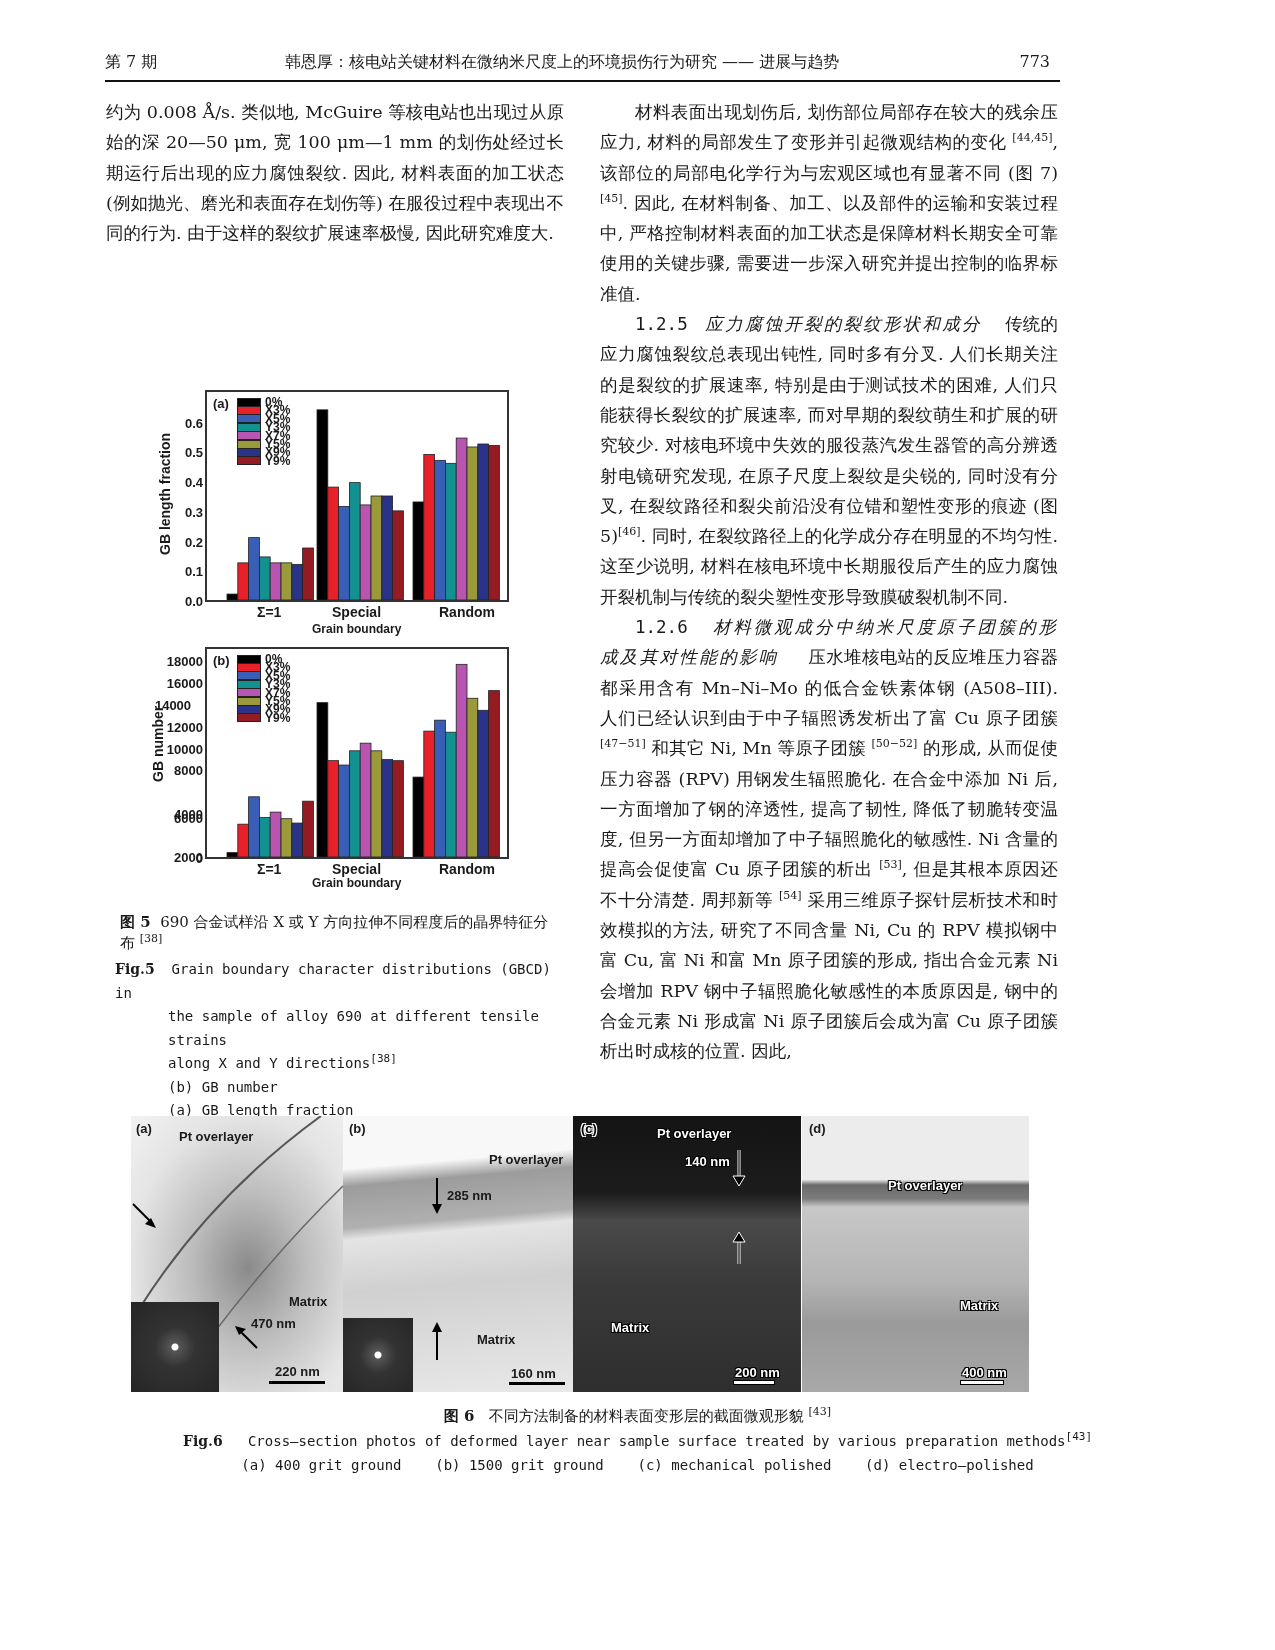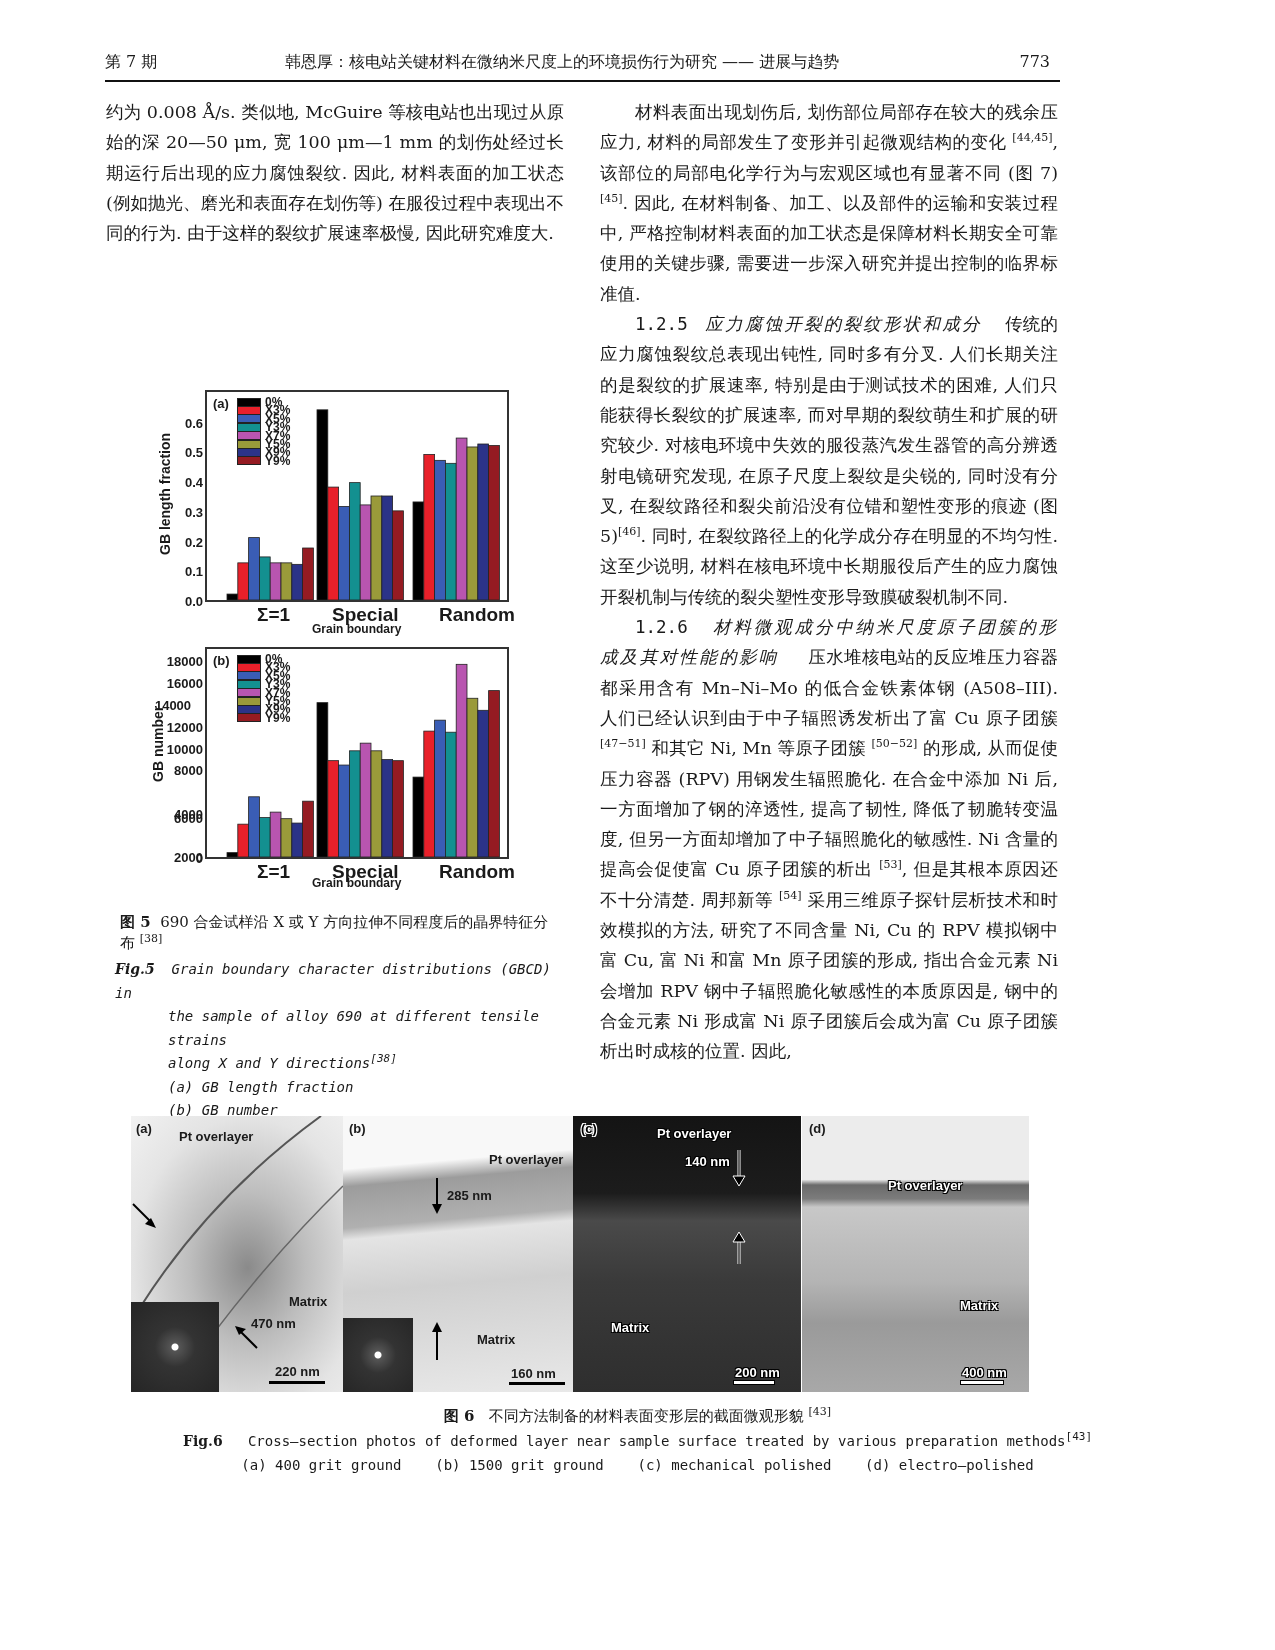--- a/index.html
+++ b/index.html
@@ -19,21 +19,21 @@
   .sec-title { font-style: italic; letter-spacing: 2px; }
   sup { font-size: 11px; line-height: 0; }
   .chart-box { position: absolute; left: 205px; border: 2px solid #333; background: #fff; }
   .chart-a { top: 390px; width: 300px; height: 208px; }
   .chart-b { top: 647px; width: 300px; height: 208px; }
   .chart-svg { position: absolute; left: 0; top: 0; }
   .ylabel { position: absolute; font-family: "Liberation Sans", sans-serif; font-weight: bold;
             font-size: 14px; transform: rotate(-90deg); transform-origin: left top; white-space: nowrap; }
   .tick { position: absolute; font-family: "Liberation Sans", sans-serif; font-weight: bold;
           font-size: 13px; text-align: right; width: 60px; }
-  .xcat { position: absolute; font-family: "Liberation Sans", sans-serif; font-weight: bold; font-size: 19px; text-align: right; }
+  .xcat { position: absolute; font-family: "Liberation Sans", sans-serif; font-weight: bold; font-size: 14px; text-align: right; }
   .xtitle { position: absolute; font-family: "Liberation Sans", sans-serif; font-weight: bold; font-size: 12px; }
   .panel-tag { position: absolute; font-family: "Liberation Sans", sans-serif; font-weight: bold; font-size: 13px; }
   .legend { position: absolute; font-family: "Liberation Sans", sans-serif; font-weight: bold;
             font-size: 12px; line-height: 8.4px; }
   .legend-item { display: flex; align-items: center; height: 8.4px; }
   .legend-swatch { width: 22px; height: 7px; border: 1px solid #222; margin-right: 4px; }
   .caption-cn { position: absolute; font-size: 15px; line-height: 21px; }
   .caption-en { position: absolute; font-family: "DejaVu Sans Mono", "Liberation Mono", monospace;
                 font-size: 14px; line-height: 23.5px; }
   .fig-label { font-weight: bold; font-family: "DejaVu Serif", serif; }
@@ -241,26 +241,26 @@
       <div class="xcat" style="left: 439px; top: 861px;">Random</div>
     </div>
   <div class="xtitle" style="left:312px; top:876px;">Grain boundary</div>
 </div>
 
 <div class="caption-cn" style="left:120px; top:912px; width:440px;">
   <span class="fig-label">图 5</span>&nbsp;
   <span>690 合金试样沿 X 或 Y 方向拉伸不同程度后的晶界特征分布</span>
   <sup>[38]</sup>
 </div>
-<div class="caption-en" style="left:115px; top:958px; width:450px;font-style:italic;">
+<div class="caption-en" style="left:115px; top:958px; width:450px;">
   <div><span class="fig-label">Fig.5</span>&nbsp;&nbsp;<span>Grain boundary character distributions (GBCD) in</span></div>
   <div style="padding-left:53px;">the sample of alloy 690 at different tensile strains</div>
   <div style="padding-left:53px;"><span>along X and Y directions</span><sup>[38]</sup></div>
+  <div style="padding-left:53px;">(b) GB number</div>
   <div style="padding-left:53px;">(a) GB length fraction</div>
-  <div style="padding-left:53px;">(b) GB number</div>
 </div>
 
 <div class="photos">
 
   <div class="photo" style="left:0; width:212px; background: radial-gradient(ellipse at 55% 55%, #8a8a8a 0%, #bdbdbd 35%, #e4e4e4 70%, #f2f2f2 100%);">
     <svg width="212" height="276" style="position:absolute;left:0;top:0;">
       <path d="M10 190 Q80 80 190 0" stroke="#555" stroke-width="2" fill="none"></path>
       <path d="M40 276 Q120 160 212 70" stroke="#666" stroke-width="1.5" fill="none"></path>
       <line x1="2" y1="88" x2="22" y2="108" stroke="#000" stroke-width="2"></line>
       <polygon points="25,112 14,108 20,102" fill="#000"></polygon>

